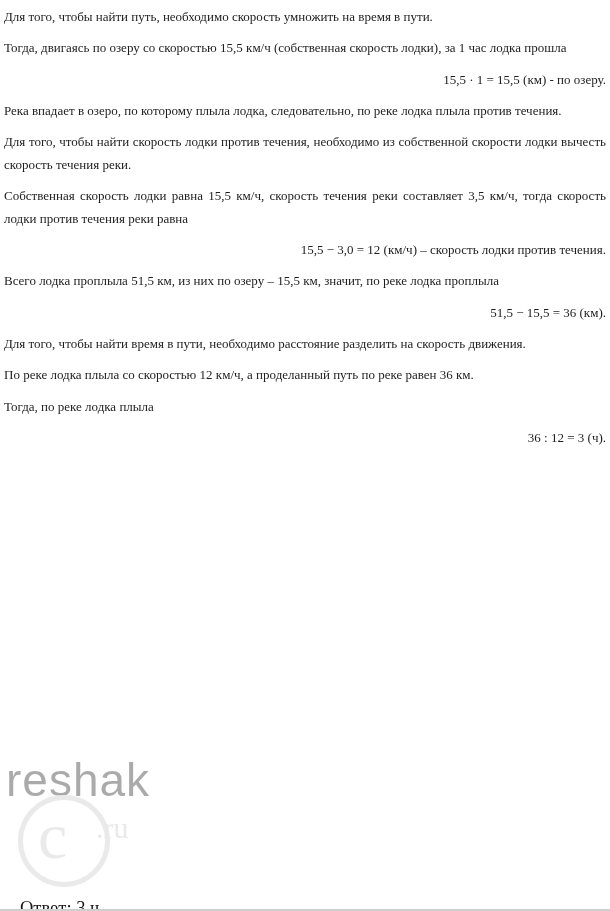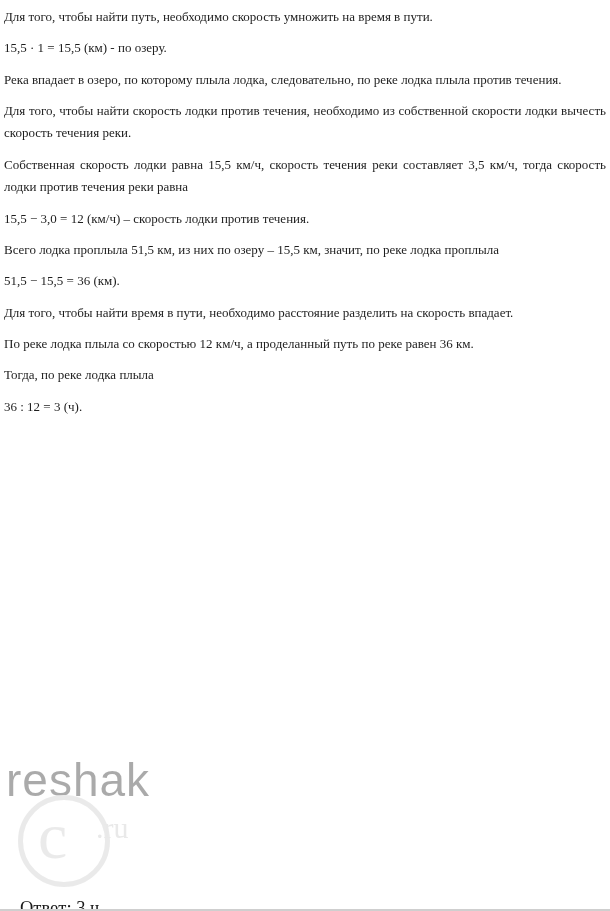--- a/index.html
+++ b/index.html
@@ -28,21 +28,21 @@
     font-size: 13px;
     line-height: 1.72;
     margin: 0 0 9px 0;
     text-align: justify;
     text-justify: inter-word;
     color: #1d1d1d;
   }
   .para.tight {
   }
   .para.eq {
-    text-align: left;
+    text-align: right;
   }
   .para.left {
     text-align: left;
   }
 
   .answer {
     font-size: 18.5px;
     line-height: 1.6;
     margin: 16px;
     text-align: left;
@@ -108,28 +108,29 @@
     height: 2px;
     background: #cfcfcf;
   }
 </style>
 </head>
 <body>
 
 <div id="page">
 
   <p class="para">Для того, чтобы найти путь, необходимо скорость умножить на время в пути.</p>
+  <p class="para">Тогда, двигаясь по озеру со скоростью 15,5 км/ч (собственная скорость лодки), за 1 час лодка прошла</p>
   <p class="para eq">15,5 · 1 = 15,5 (км) - по озеру.</p>
   <p class="para">Река впадает в озеро, по которому плыла лодка, следовательно, по реке лодка плыла против течения.</p>
   <p class="para">Для того, чтобы найти скорость лодки против течения, необходимо из собственной скорости лодки вычесть скорость течения реки.</p>
   <p class="para">Собственная скорость лодки равна 15,5 км/ч, скорость течения реки составляет 3,5 км/ч, тогда скорость лодки против течения реки равна</p>
   <p class="para eq">15,5 − 3,0 = 12 (км/ч) – скорость лодки против течения.</p>
   <p class="para">Всего лодка проплыла 51,5 км, из них по озеру – 15,5 км, значит, по реке лодка проплыла</p>
   <p class="para eq">51,5 − 15,5 = 36 (км).</p>
-  <p class="para">Для того, чтобы найти время в пути, необходимо расстояние разделить на скорость впадает.</p>
+  <p class="para">Для того, чтобы найти время в пути, необходимо расстояние разделить на скорость движения.</p>
   <p class="para">По реке лодка плыла со скоростью 12 км/ч, а проделанный путь по реке равен 36 км.</p>
   <p class="para left tight">Тогда, по реке лодка плыла</p>
   <p class="para eq">36 : 12 = 3 (ч).</p>
 
   <div id="watermark">
     <span class="wm-text">reshak</span>
     <span class="wm-circle"></span>
     <span class="wm-c">c</span>
     <span class="wm-sub">.ru</span>
   </div>

